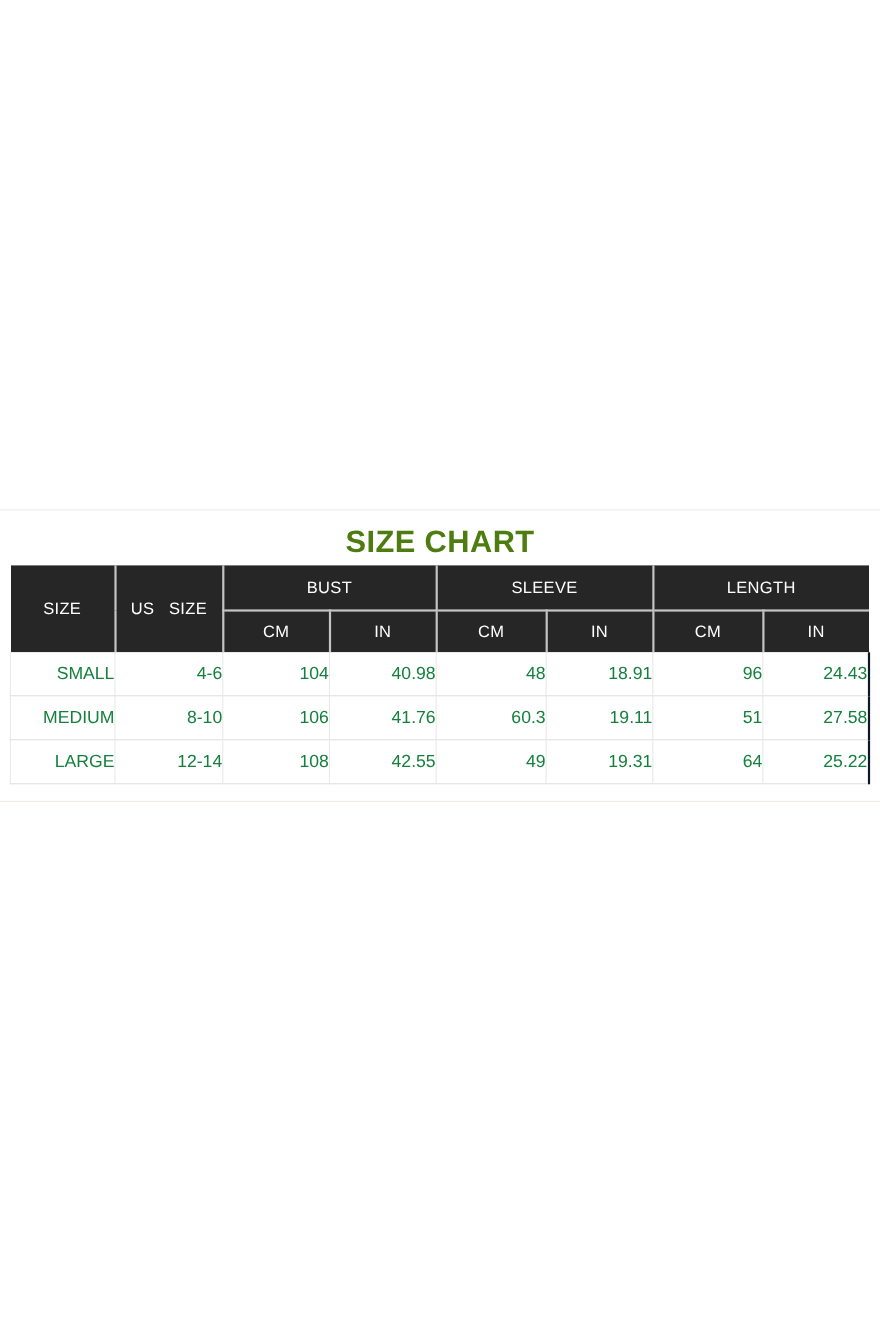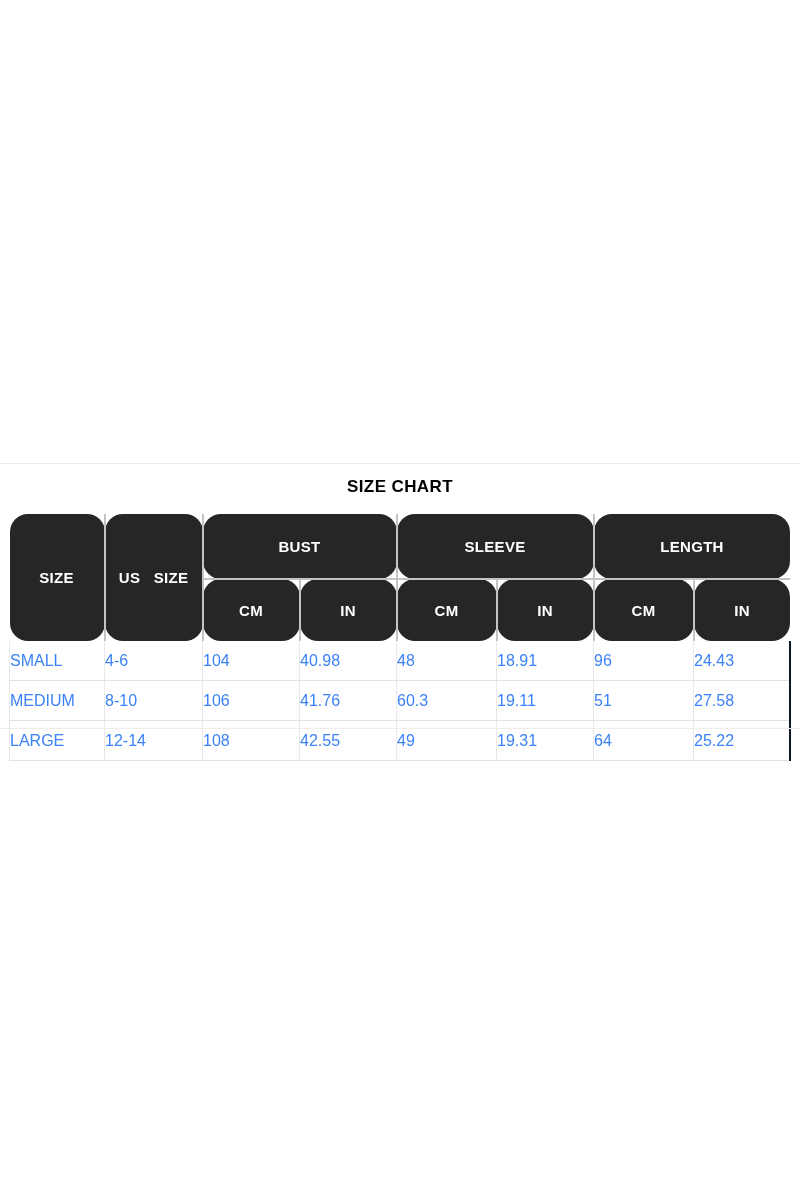--- a/index.html
+++ b/index.html
@@ -12,55 +12,54 @@
   }
   .divider { position: absolute; left: 0; width: 800px; height: 1px; }
   .divider-top { top: 463px; background: #ebebeb; }
   .divider-bottom { top: 728px; background: #efece7; }
 
   .title {
     position: absolute;
     top: 477px; left: 0; width: 800px;
     margin: 0;
     text-align: center;
-    font-size: 17px;
+    font-size: 28px;
     font-weight: 700;
     letter-spacing: 0.4px;
-    color: #000000;
+    color: #4d7c0f;
   }
 
   .sheet { position: absolute; left: 9px; top: 514px; width: 780px; }
 
   table.size-table {
     width: 780px;
     border-collapse: collapse;
     table-layout: fixed;
   }
   thead th {
     background: #262626;
     color: #ffffff;
     font-size: 15px;
-    font-weight: 700;
+    font-weight: 400;
     text-align: center;
-    padding: 12px;
+    padding: 0;
     letter-spacing: 0.3px;
-    border-radius: 18px;
   }
   thead tr.group-row th { height: 40px; }
   thead tr.sub-row th { height: 37px; }
   th.vsep { border-right: 2px solid #c4c4c4; }
   th.hsep { border-bottom: 2px solid #c4c4c4; }
   .wordgap { word-spacing: 9px; }
 
   tbody td {
     height: 39px;
-    text-align: left;
+    text-align: right;
     vertical-align: middle;
     font-size: 16px;
-    color: #3b82f6;
+    color: #15803d;
     border-bottom: 1px solid #e2e2e2;
     border-right: 1px solid #e9e9e9;
     background: #ffffff;
     padding: 0;
   }
   tbody tr td:first-child { border-left: 1px solid #e9e9e9; }
   tbody tr td:last-child { border-right: 2px solid #0f172a; }
 </style>
 </head>
 <body>

